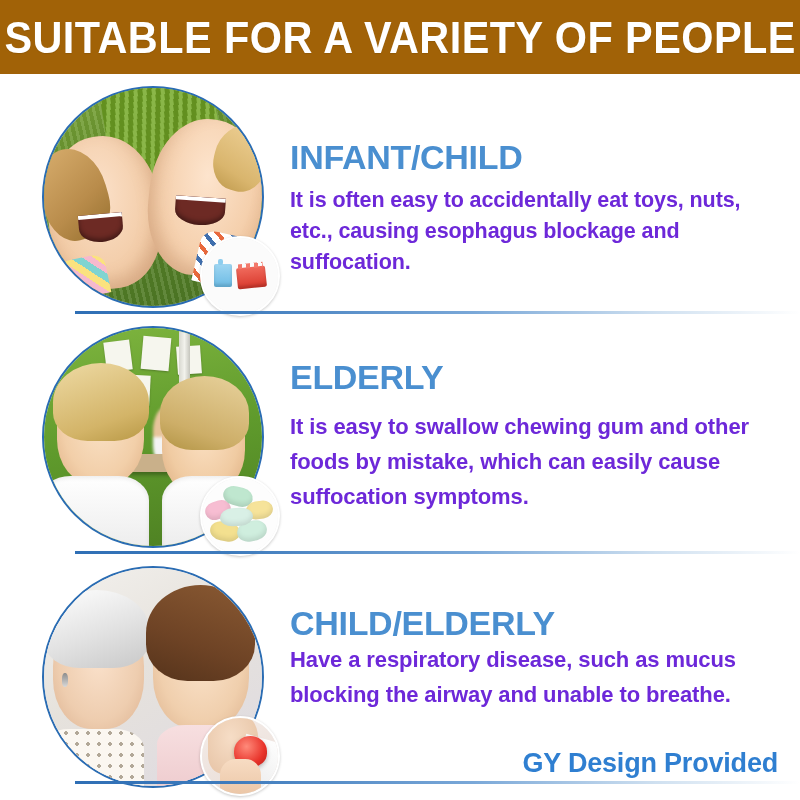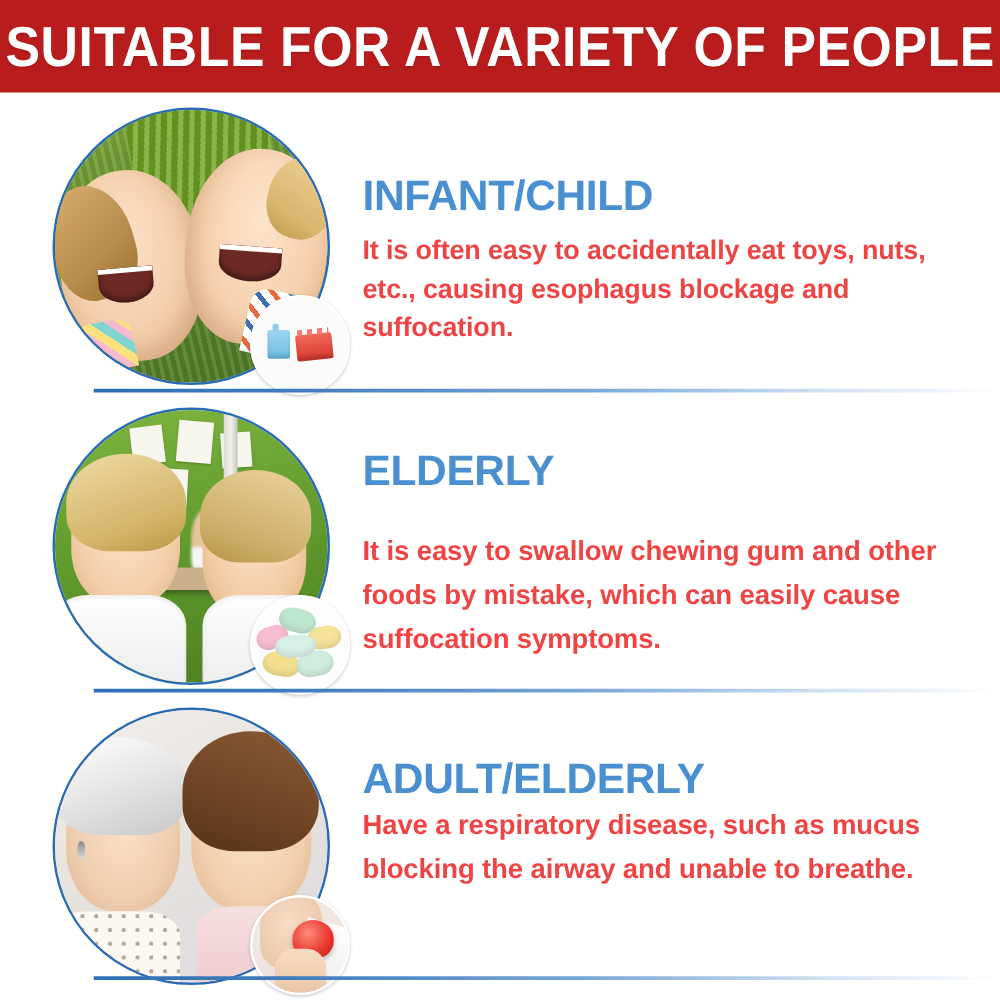--- a/index.html
+++ b/index.html
@@ -20,21 +20,21 @@
     background: #ffffff;
   }
 
   
   .banner {
     position: absolute;
     left: 0;
     top: 0;
     width: 800px;
     height: 74px;
-    background: #b91c1c;
+    background: #a16207;
     display: flex;
     align-items: center;
     justify-content: center;
     overflow: hidden;
   }
   .banner-title {
     color: #ffffff;
     font-family: "Liberation Sans Narrow", "Liberation Sans", sans-serif;
     font-weight: bold;
     font-size: 45px;
@@ -114,32 +114,32 @@
     font-family: "Liberation Sans Narrow", "Liberation Sans", sans-serif;
     font-weight: bold;
     font-size: 34px;
     line-height: 38px;
     letter-spacing: -0.3px;
     margin: 0;
     white-space: nowrap;
     text-shadow: 0 1px 0 rgba(255,255,255,0.6);
   }
   .sec-body {
-    color: #ef4444;
+    color: #6d28d9;
     font-family: "Liberation Sans", sans-serif;
     font-weight: bold;
     font-size: 21.5px;
     line-height: 31px;
     margin: 0;
     letter-spacing: -0.1px;
   }
   #section-0 .text-col { top: 52px; }
   #section-0 .sec-body { margin-top: 9px; width: 460px; }
   #section-1 .text-col { top: 32px; }
-  #section-1 .sec-body { margin-top: 27px; font-size: 22px; line-height: 35px; width: 470px; }
+  #section-1 .sec-body { margin-top: 13px; font-size: 22px; line-height: 35px; width: 470px; }
   #section-2 .text-col { top: 38px; }
   #section-2 .sec-body { font-size: 22px; line-height: 35px; width: 470px; }
 
   
   .divider {
     position: absolute;
     left: 75px;
     width: 725px;
     height: 3px;
     background: linear-gradient(to right, #2f6fb5 0%, #3f7cbd 22%, #7aa8d8 55%, #cfe0f0 80%, rgba(255,255,255,0) 100%);
@@ -511,20 +511,21 @@
       <div class="inset-circle">
         <div class="inset-inner in-dev">
           <div class="dev-neck"></div>
           <div class="dev-shirt"></div>
           <div class="dev-cup"></div>
           <div class="dev-hand"></div>
         </div>
       </div>
     </div>
     <div class="text-col">
-      <p class="sec-title">ADULT/ELDERLY</p>
+      <p class="sec-title">CHILD/ELDERLY</p>
       <p class="sec-body">Have a respiratory disease, such as mucus blocking the airway and unable to breathe.</p>
     </div>
   </div>
 
+  <div class="watermark">GY Design Provided</div>
   <div class="divider" id="divider-2"></div>
 
 </div>
 
 </body></html>

